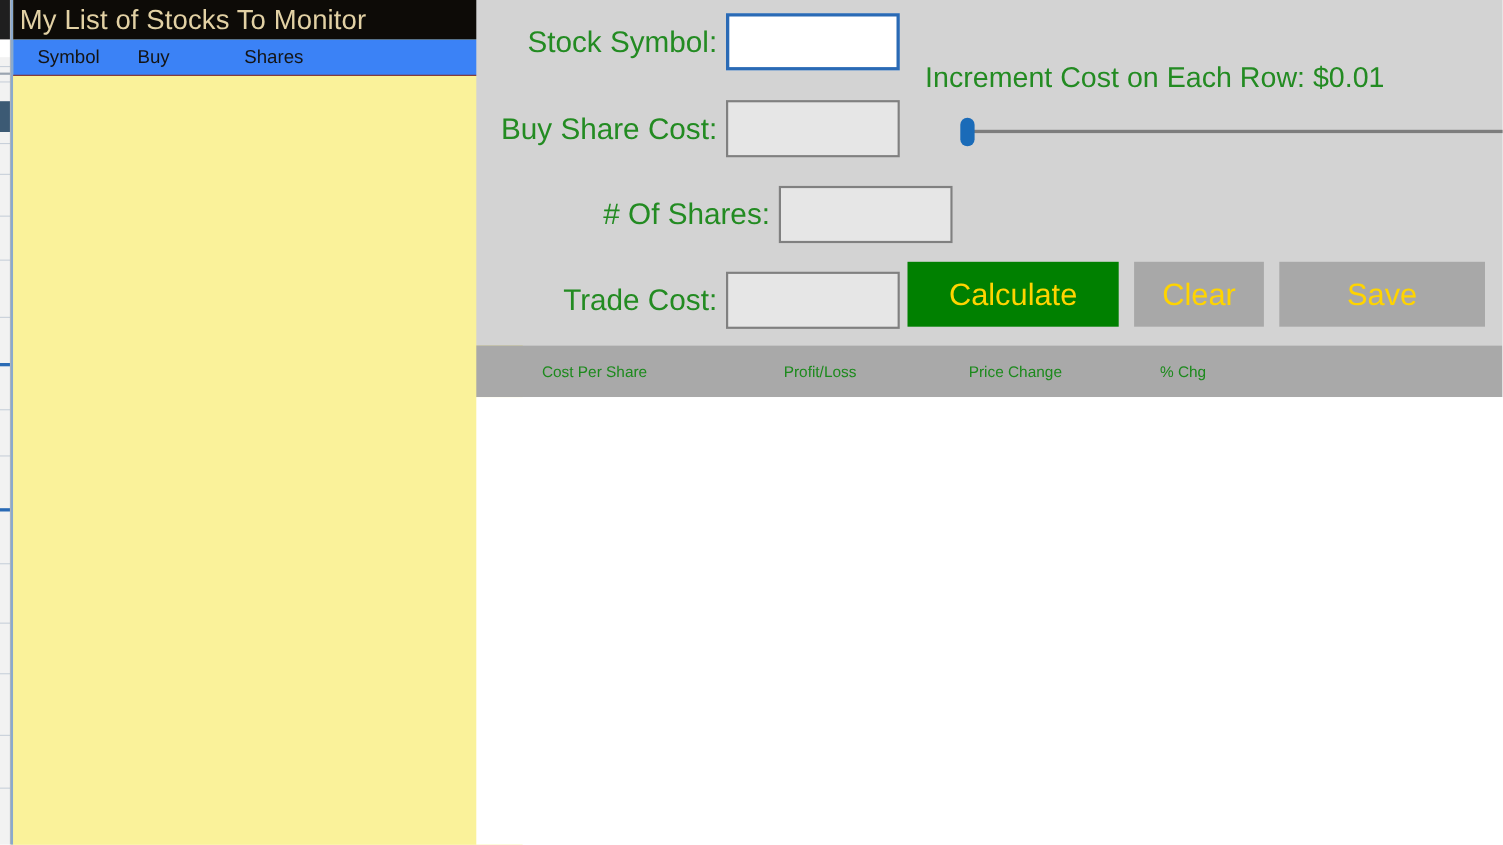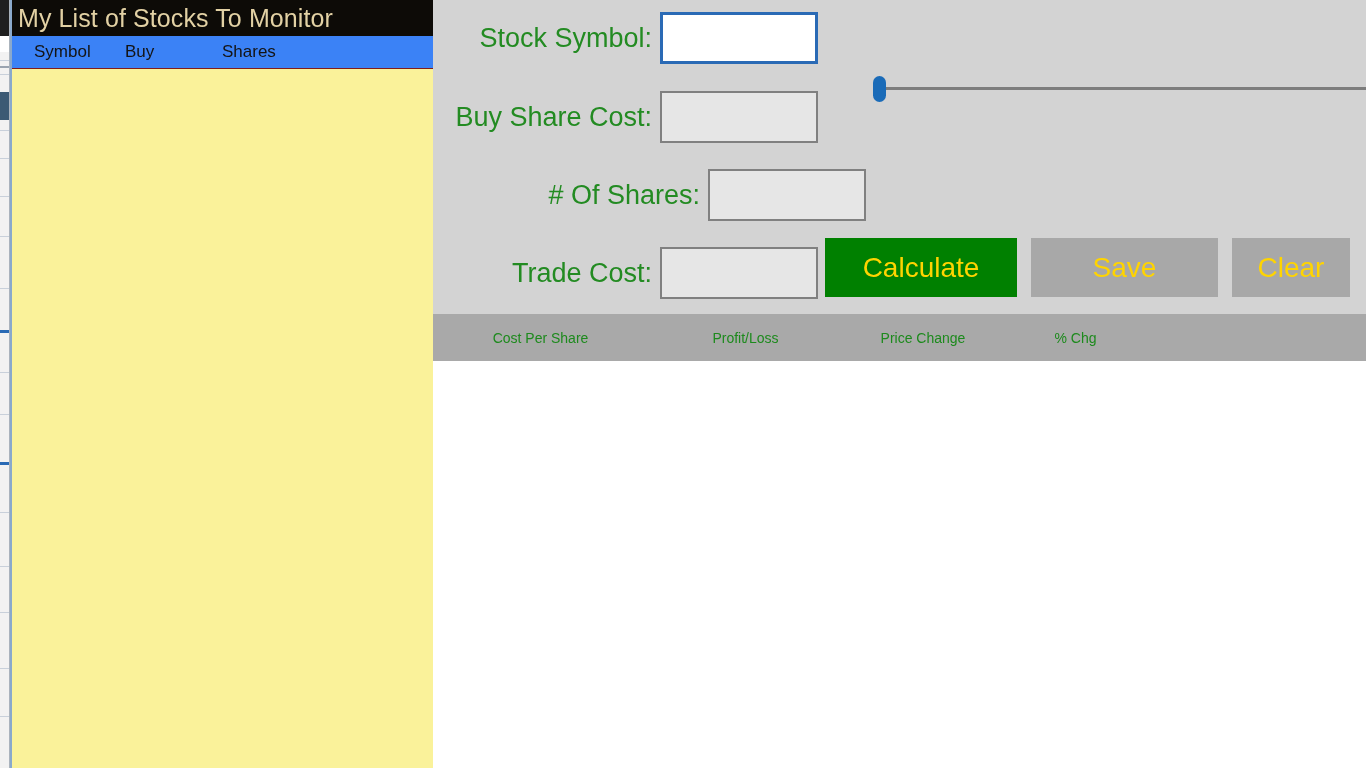--- a/index.html
+++ b/index.html
@@ -282,30 +282,31 @@
       <span class="field-label"># Of Shares:</span>
       <input class="field-input" type="text" disabled="" value="" style="">
     </div>
 
     <div class="field-row row-trade">
       <span class="field-label">Trade Cost:</span>
       <input class="field-input" type="text" disabled="" value="" style="">
     </div>
 
     <div class="increment-block">
+      <div class="increment-label">Increment Cost on Each Row: $0.01</div>
       <div class="slider-wrap">
         <div class="slider-track"></div>
         <div class="slider-thumb"></div>
       </div>
     </div>
 
     <div class="buttons">
       <button class="btn btn-calculate">Calculate</button>
+      <button class="btn btn-clear">Clear</button>
       <button class="btn btn-save">Save</button>
-      <button class="btn btn-clear">Clear</button>
     </div>
   </div>
 
   <div class="results-header">
     <div class="rcol rcol-cps">Cost Per Share</div>
     <div class="rcol rcol-pl">Profit/Loss</div>
     <div class="rcol rcol-pc">Price Change</div>
     <div class="rcol rcol-chg">% Chg</div>
   </div>
 

